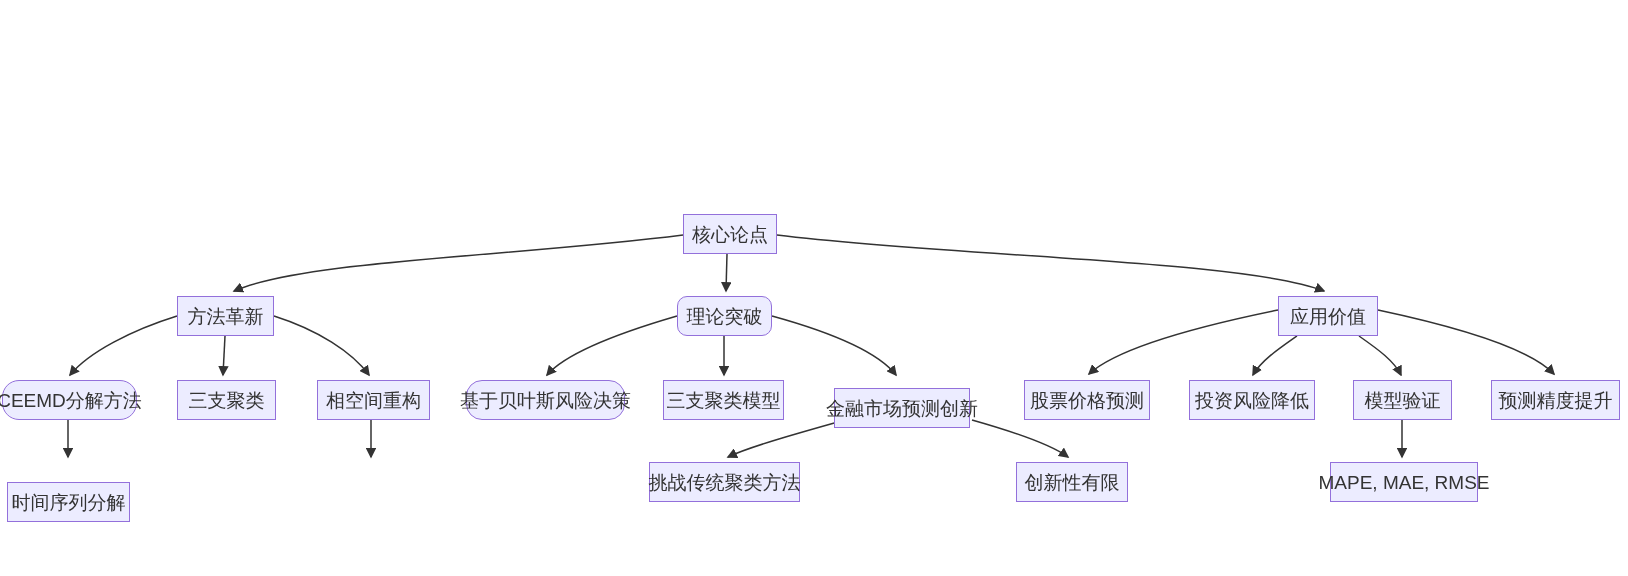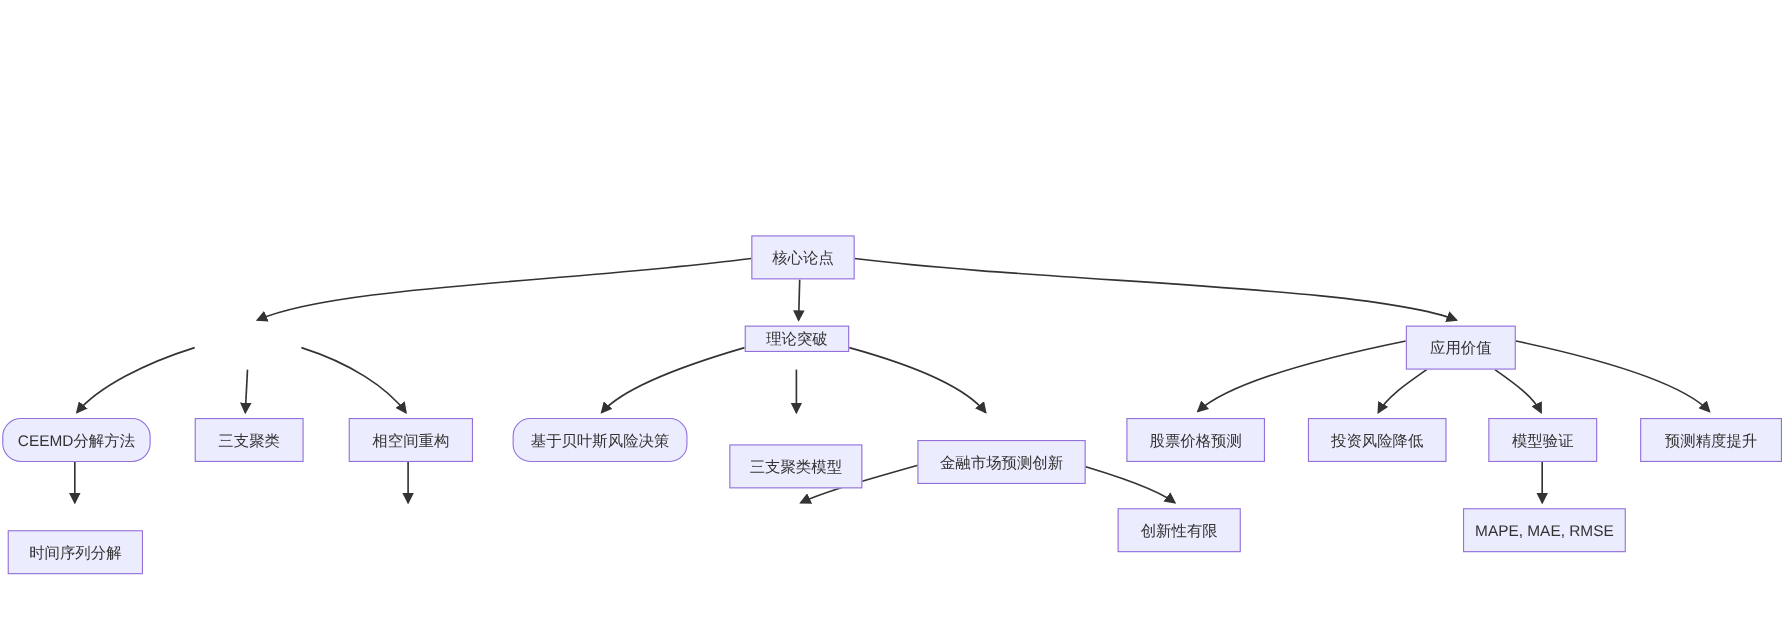--- a/index.html
+++ b/index.html
@@ -27,21 +27,21 @@
   }
   .node {
     position: absolute;
     box-sizing: border-box;
     display: flex;
     align-items: center;
     justify-content: center;
     background: #ECECFF;
     border: 1px solid #9370DB;
     color: #333333;
-    font-size: 14px;
+    font-size: 19px;
     line-height: 1;
     white-space: nowrap;
     text-align: center;
   }
 </style>
 </head>
 <body>
 
 <div class="canvas">
 
@@ -71,31 +71,33 @@
 
     <path class="edge" marker-end="url(#arrow)" d="M 68 420 L 68 457"></path>
     <path class="edge" marker-end="url(#arrow)" d="M 371 420 L 371 457"></path>
     <path class="edge" marker-end="url(#arrow)" d="M 845 420 C 795 434, 749 447, 728 457"></path>
     <path class="edge" marker-end="url(#arrow)" d="M 972 420 C 1018 433, 1053 446, 1068 457"></path>
     <path class="edge" marker-end="url(#arrow)" d="M 1402 420 L 1402 457"></path>
   </svg>
 
   <div class="node" style="left:683px; top:214px; width:94px; height:40px;">核心论点</div>
 
-  <div class="node" style="left:677px; top:296px; width:95px; height:24px;">理论突破</div>
+  <div class="node" style="left:177px; top:296px; width:97px; height:40px;">方法革新</div>
+  <div class="node" style="left:677px; top:296px; width:95px; height:40px;border-radius:10px;">理论突破</div>
   <div class="node" style="left:1278px; top:296px; width:100px; height:40px;">应用价值</div>
 
   <div class="node" style="left:2px; top:380px; width:135px; height:40px;border-radius:17px;">CEEMD分解方法</div>
   <div class="node" style="left:177px; top:380px; width:99px; height:40px;">三支聚类</div>
   <div class="node" style="left:317px; top:380px; width:113px; height:40px;">相空间重构</div>
   <div class="node" style="left:466px; top:380px; width:159px; height:40px;border-radius:16px;">基于贝叶斯风险决策</div>
-  <div class="node" style="left:663px; top:380px; width:121px; height:40px;margin-top:24px;">三支聚类模型</div>
-  <div class="node" style="left:834px; top:400px; width:153px; height:40px;">金融市场预测创新</div>
+  <div class="node" style="left:663px; top:380px; width:121px; height:40px;">三支聚类模型</div>
+  <div class="node" style="left:834px; top:388px; width:136px; height:40px;">金融市场预测创新</div>
   <div class="node" style="left:1024px; top:380px; width:126px; height:40px;">股票价格预测</div>
   <div class="node" style="left:1189px; top:380px; width:126px; height:40px;">投资风险降低</div>
   <div class="node" style="left:1353px; top:380px; width:99px; height:40px;">模型验证</div>
   <div class="node" style="left:1491px; top:380px; width:129px; height:40px;">预测精度提升</div>
 
   <div class="node" style="left:7px; top:482px; width:123px; height:40px;">时间序列分解</div>
+  <div class="node" style="left:649px; top:462px; width:151px; height:40px;">挑战传统聚类方法</div>
   <div class="node" style="left:1016px; top:462px; width:112px; height:40px;">创新性有限</div>
   <div class="node" style="left:1330px; top:462px; width:148px; height:40px;">MAPE, MAE, RMSE</div>
 
 </div>
 
 </body></html>

